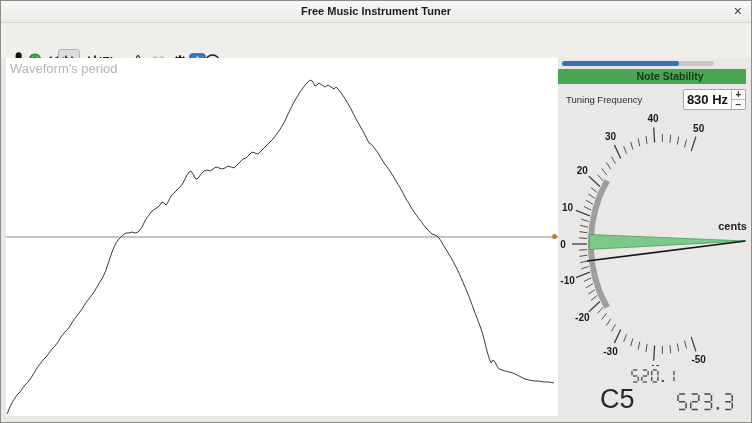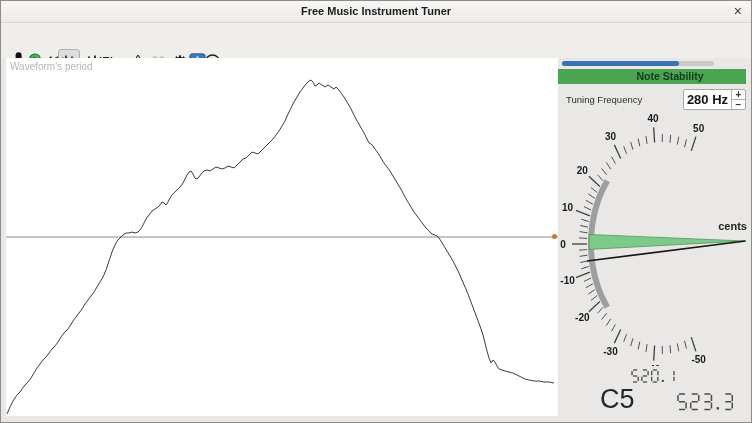--- a/index.html
+++ b/index.html
@@ -15,21 +15,21 @@
   
   .toolbar{position:absolute;left:0;top:22px;width:100%;height:35px;background:#efeeeb;}
   .tb{position:absolute;top:28px;height:22px;background:none;border:none;padding:0;margin:0;cursor:pointer;
       display:flex;align-items:center;justify-content:center;color:#111;}
   .tb.active{top:26px;height:26px;border:1px solid #b3b1ae;border-radius:3px;
       background:linear-gradient(#e0dedc,#d3d1ce);}
   .tb .txt{font-size:12px;font-weight:bold;color:#161616;}
   .tb .mu{font-size:14px;font-weight:bold;color:#161616;}
   
   .wave-panel{position:absolute;left:5px;top:57px;width:552px;height:358px;background:#ffffff;}
-  .wave-title{position:absolute;left:4px;top:3px;font-size:10px;color:#b6b5b2;}
+  .wave-title{position:absolute;left:4px;top:3px;font-size:13px;color:#b6b5b2;}
   
   .splitter-dot{position:absolute;left:551px;top:233px;width:5px;height:5px;border-radius:50%;background:#c07a3e;cursor:col-resize;}
   
   .right-panel{position:absolute;left:557px;top:57px;width:195px;height:366px;}
   .progress{position:absolute;left:4px;top:3px;width:152px;height:5px;background:#cbc9c6;border-radius:3px;}
   .progress .fill{height:100%;border-radius:3px;background:var(--blue,#3a70b6);}
   .note-stability{position:absolute;left:0;top:11px;width:188px;height:15px;background:var(--green,#4aa452);
       color:#143a1e;font-size:10.5px;font-weight:bold;line-height:15px;text-align:center;padding-left:36px;}
   .tf-label{position:absolute;left:8px;top:36px;width:119px;text-align:left;font-size:9.5px;font-weight:normal;color:#2d2d2d;}
   .spin{position:absolute;left:125px;top:31px;width:63px;height:21px;background:#fff;border:1px solid #a8a6a3;
@@ -139,21 +139,21 @@
   <div class="splitter-dot"></div>
 
   <div class="right-panel">
     <div class="progress">
       <div class="fill" id="prog-fill" style="width: 77%;"></div>
     </div>
     <div class="note-stability">Note Stability</div>
 
     <span class="tf-label">Tuning Frequency</span>
     <div class="spin">
-      <span class="spin-val">280 Hz</span>
+      <span class="spin-val">830 Hz</span>
       <div class="spin-btns">
         <div class="sb">+</div>
         <div class="sb">−</div>
       </div>
     </div>
 
     <svg id="gauge-svg" width="195" height="255" viewBox="0 0 195 255">
         <polyline points="49.3,196.2 47.7,193.4 46.2,190.5 44.8,187.7 43.4,184.8 42.2,182.0 41.1,179.2 40.1,176.3 39.2,173.5 38.3,170.7 37.5,167.9 36.8,165.2 36.2,162.4 35.6,159.7 35.1,157.0 34.6,154.3 34.2,151.6 33.9,148.9 33.6,146.2 33.4,143.6 33.2,140.9 33.1,138.3 33.0,135.6 33.0,133.0 33.0,130.4 33.1,127.7 33.2,125.1 33.4,122.4 33.6,119.8 33.9,117.1 34.2,114.4 34.6,111.7 35.1,109.0 35.6,106.3 36.2,103.6 36.8,100.8 37.5,98.1 38.3,95.3 39.2,92.5 40.1,89.7 41.1,86.8 42.2,84.0 43.4,81.2 44.8,78.3 46.2,75.5 47.7,72.6 49.3,69.8" fill="none" stroke="#9e9e9e" stroke-width="6"></polyline>
         <line x1="133.24687733151475" y1="226.09031641416237" x2="137.88213224713897" y2="240.3561641585897" stroke="#3f3f3f" stroke-width="1.3"></line>
         <line x1="126.53778854734162" y1="229.70257617599307" x2="128.4297805235314" y2="237.47563003931046" stroke="#3f3f3f" stroke-width="0.9"></line>

